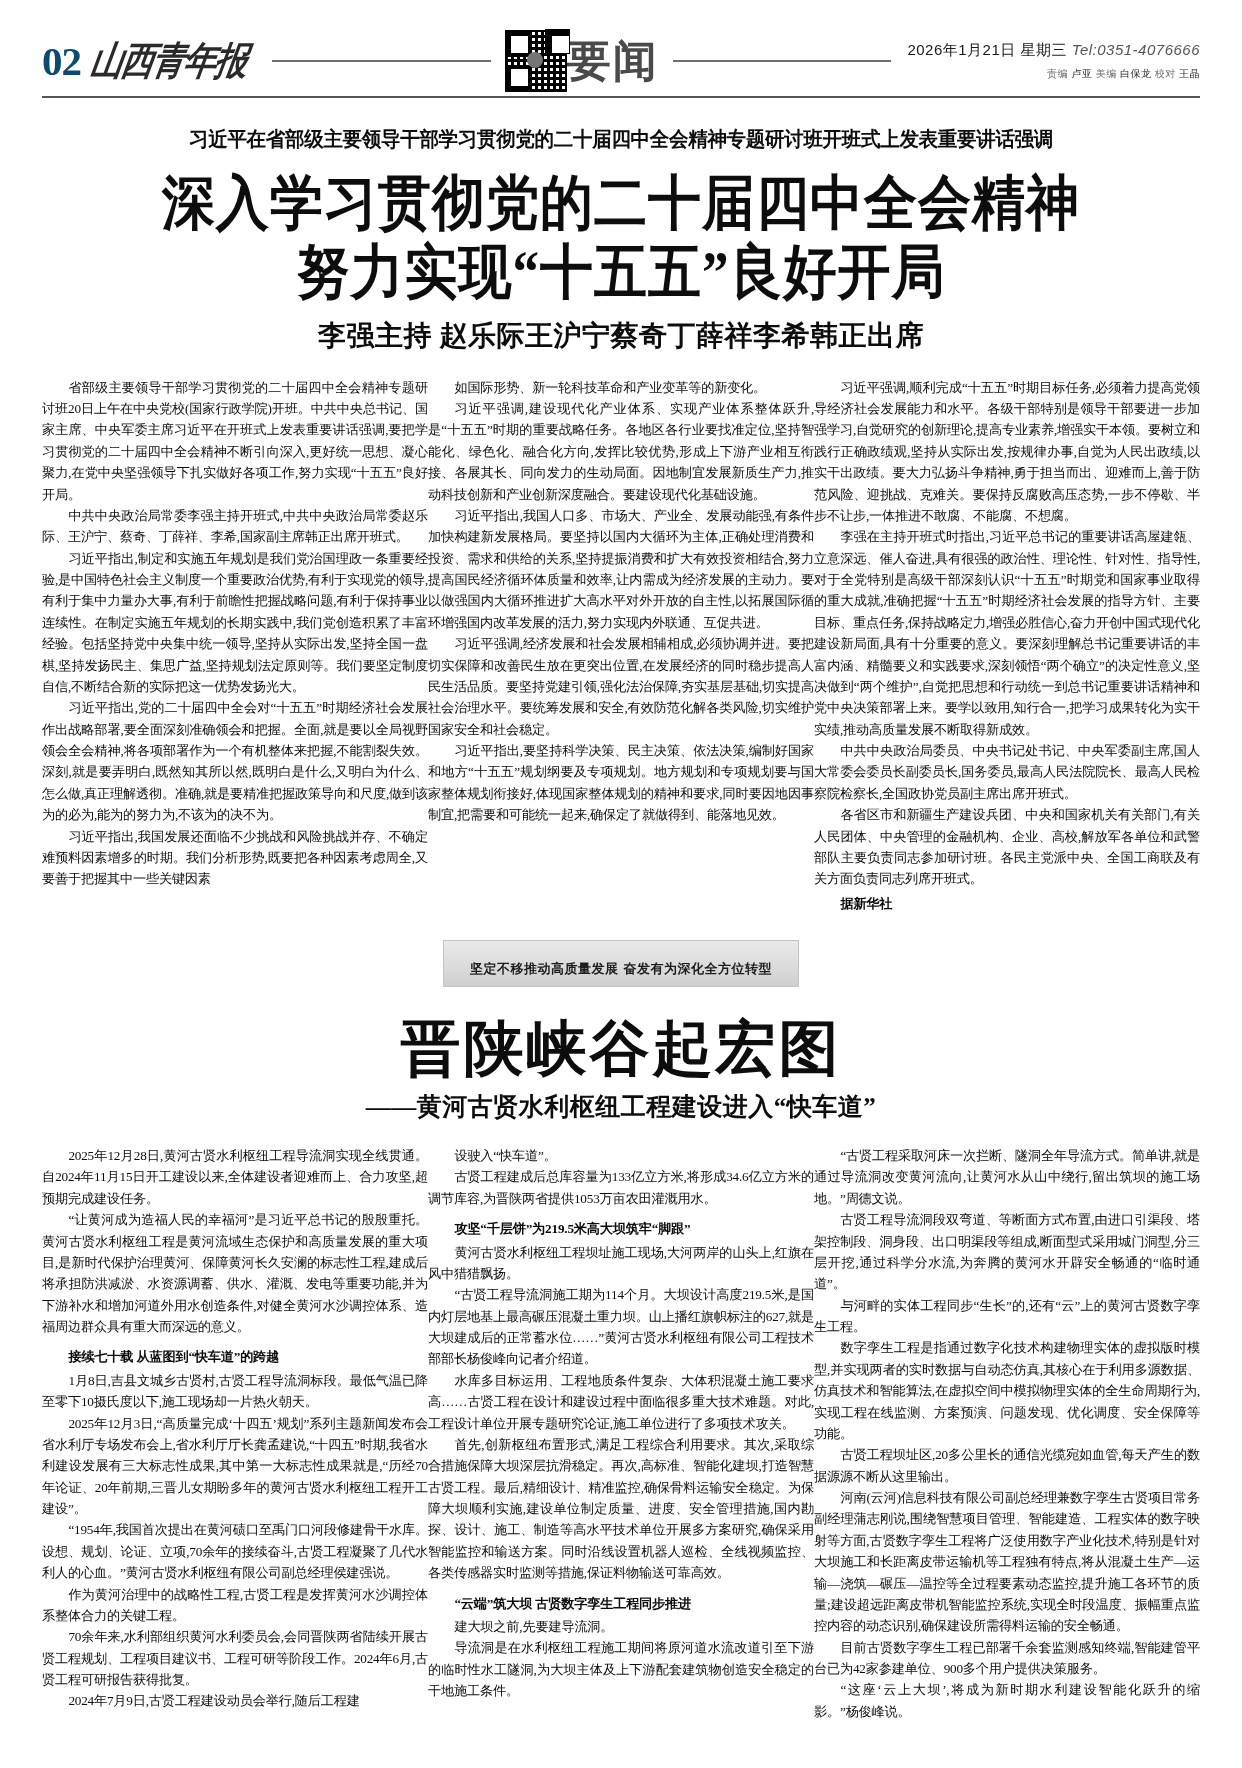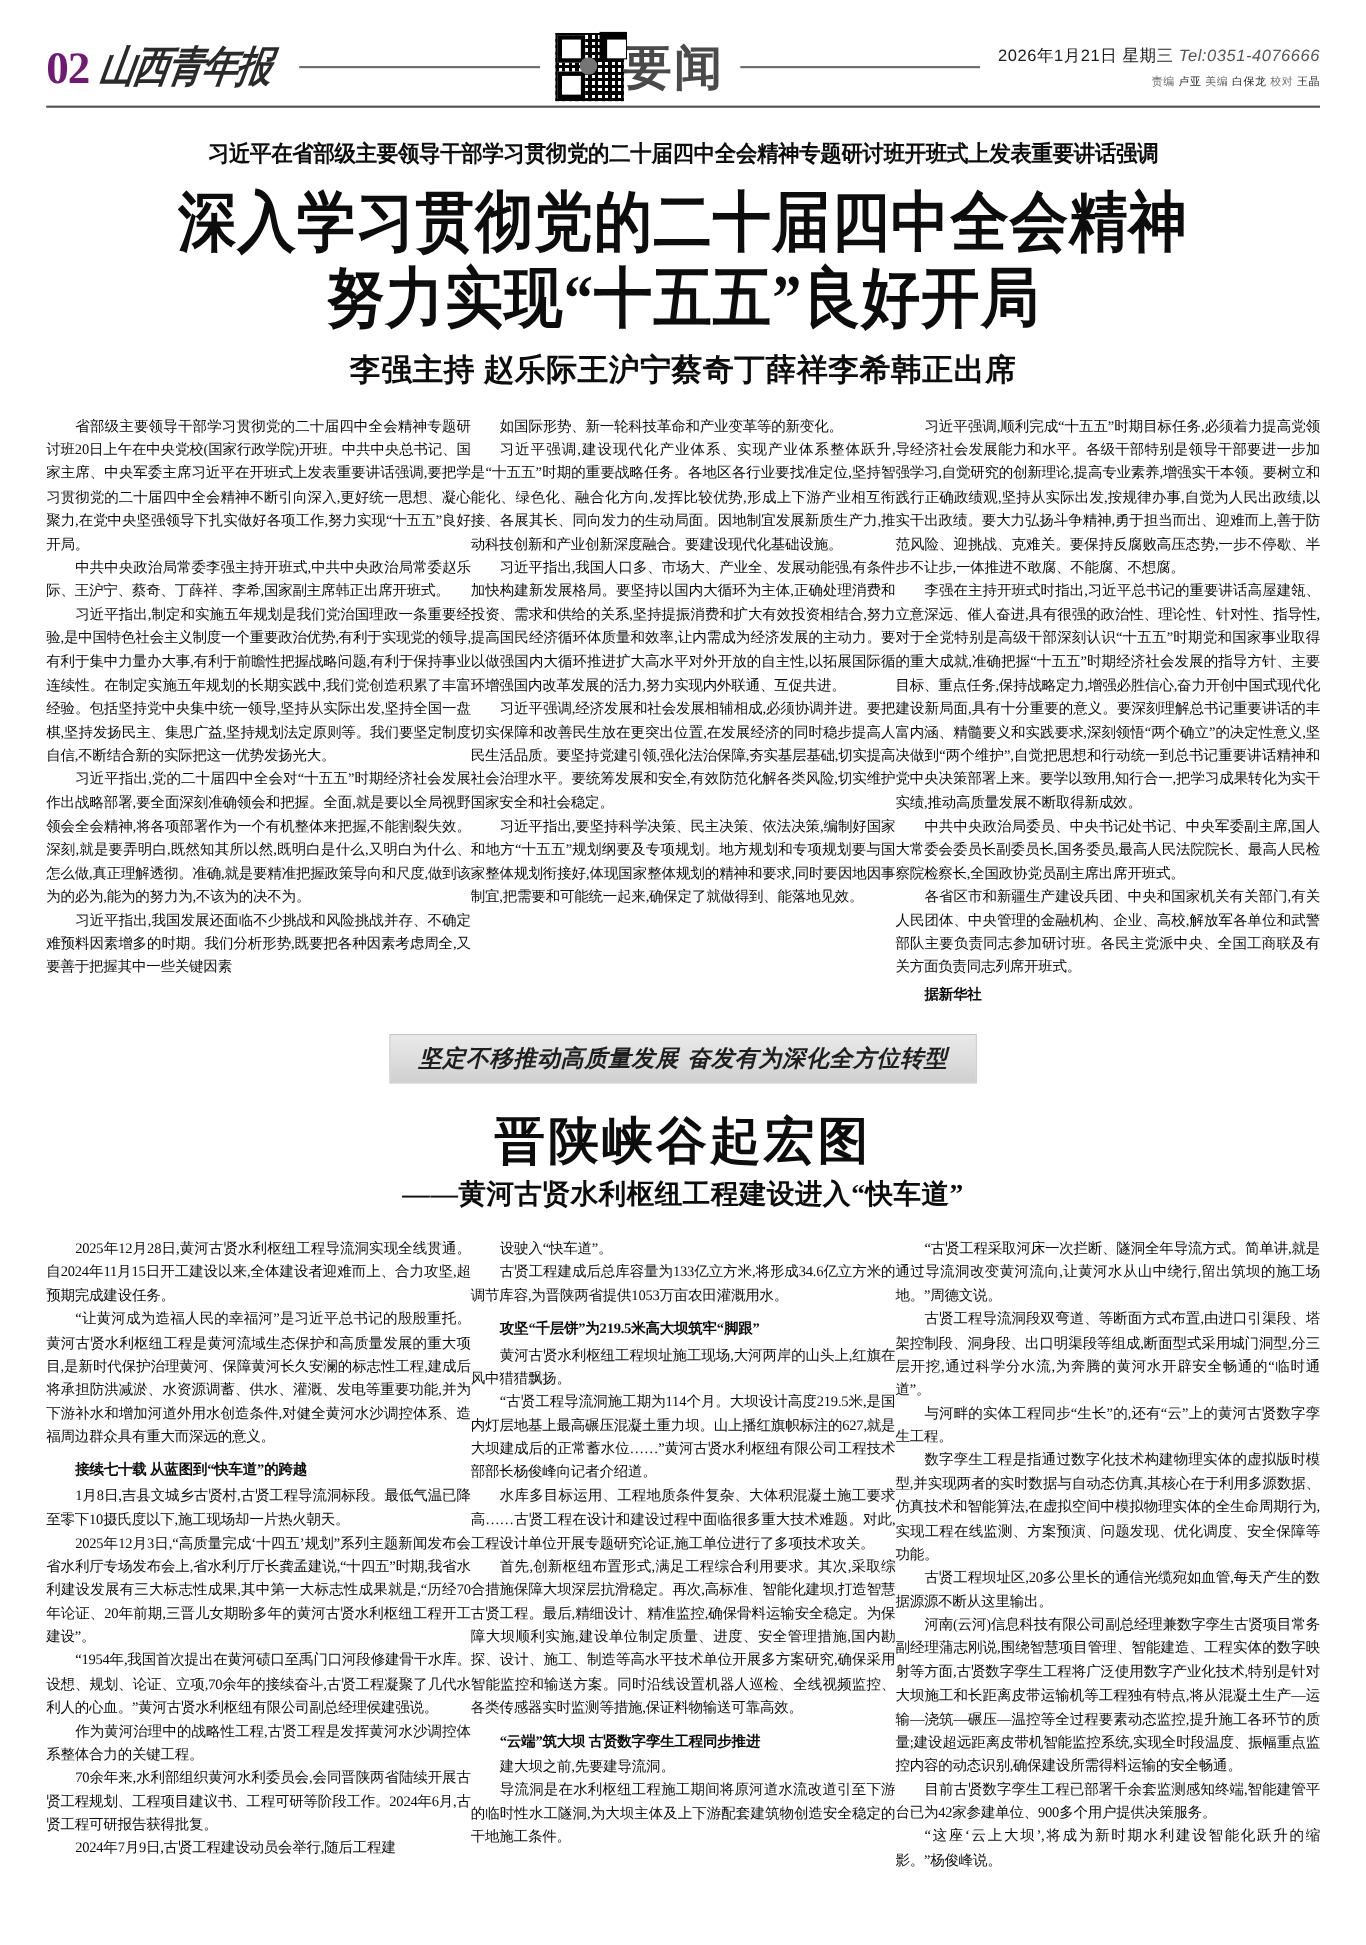--- a/index.html
+++ b/index.html
@@ -23,21 +23,21 @@
     position: relative;
     height: 92px;
     display: flex;
     align-items: center;
     padding-top: 30px;
   }
   .folio {
     font-family: "Liberation Serif", serif;
     font-size: 41px;
     font-weight: 700;
-    color: #701a75;
+    color: #0c4a6e;
     letter-spacing: -1px;
     line-height: 1;
     margin-right: 10px;
   }
   .paper-name {
     font-family: "Liberation Serif", serif;
     font-size: 33px;
     font-weight: 700;
     font-style: italic;
     color: #2a2a2a;
@@ -178,33 +178,32 @@
 
   
   .banner-wrap {
     display: flex;
     justify-content: center;
     margin-top: 26px;
   }
   .banner {
     background: linear-gradient(180deg,#e9e9e9 0%,#dcdcdc 55%,#cfcfcf 100%);
     border: 1px solid #c4c4c4;
-    padding: 7px 26px 8px;
-    font-size: 21px;
+    padding: 19px 26px 8px;
+    font-size: 13px;
     font-weight: 700;
     letter-spacing: 0.5px;
     color: #1e1e1e;
     font-family: "DejaVu Sans", "Liberation Sans", sans-serif;
-    font-style: italic;
   }
 
   
   .hl3 {
     text-align: center;
-    font-size: 46px;
+    font-size: 60px;
     font-weight: 700;
     margin-top: 22px;
     letter-spacing: 3px;
     font-family: "Liberation Serif", "DejaVu Serif", serif;
   }
   .sub3 {
     text-align: center;
     font-size: 25px;
     font-weight: 700;
     letter-spacing: 0.5px;

